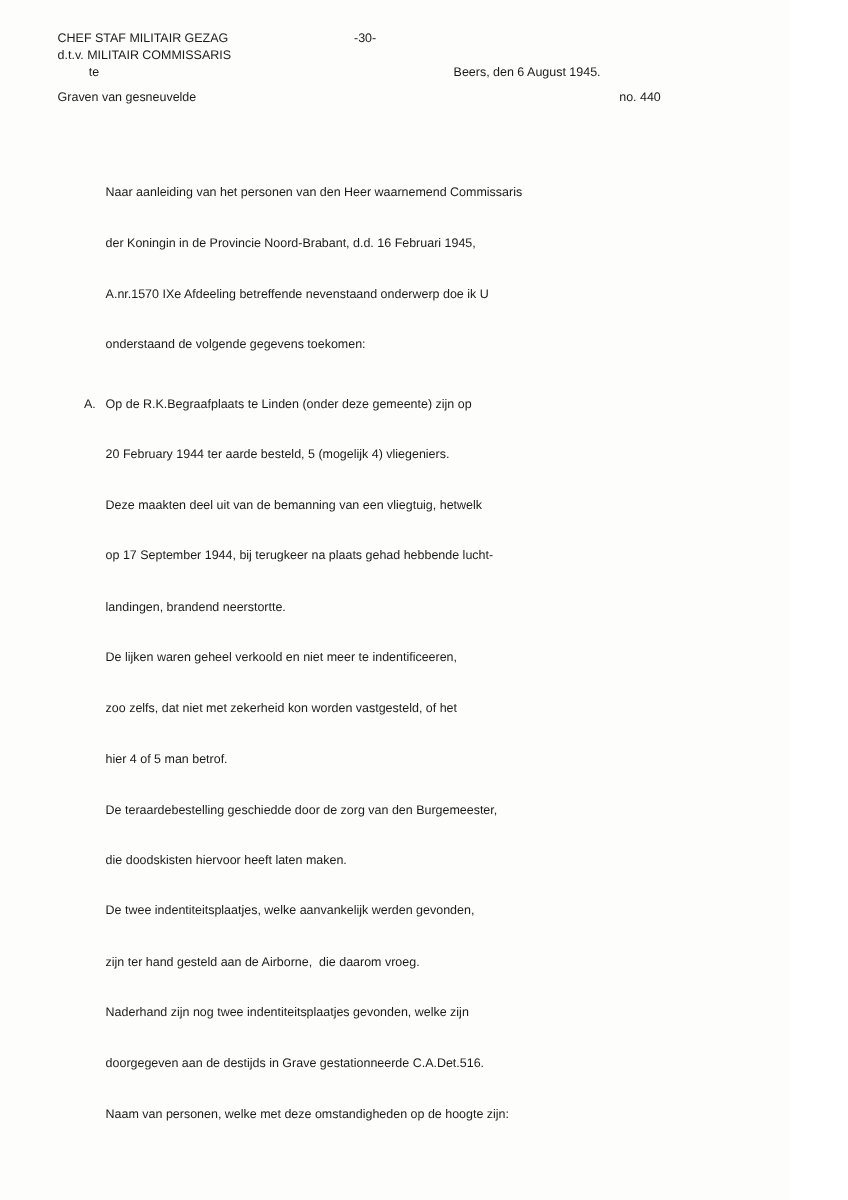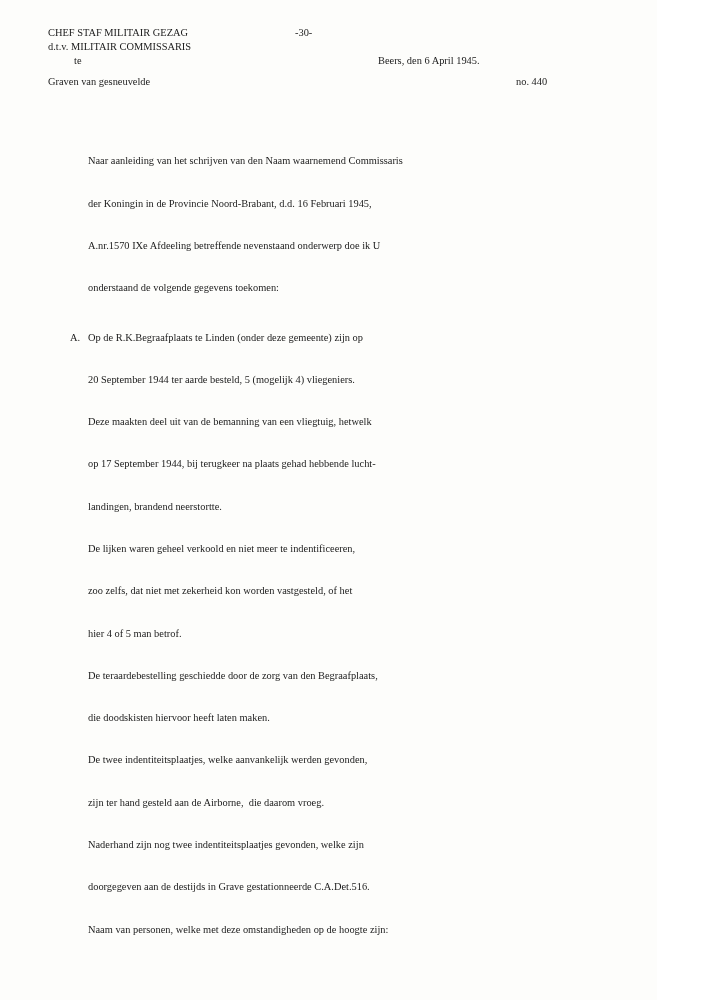--- a/index.html
+++ b/index.html
@@ -5,21 +5,21 @@
   html, body {
     margin: 0;
     padding: 0;
     background: #ffffff;
   }
   .page {
     position: relative;
     width: 657px;
     height: 1000px;
     background: #fdfdfb;
-    font-family: Liberation Serif, serif;
+    font-family: Liberation Sans, sans-serif;
     font-size: 10.4px;
     line-height: 14.1px;
     color: #1b1b1b;
     overflow: hidden;
   }
   .doc {
     position: absolute;
     left: 48px;
     top: 26px;
     width: 620px;
@@ -53,55 +53,55 @@
 <body>
 
 <div class="page">
   <div class="doc">
 
     <div class="hdr">
       <div class="row">CHEF STAF MILITAIR GEZAG</div>
       <div class="row">d.t.v. MILITAIR COMMISSARIS</div>
       <div class="row indent2">te</div>
       <div class="pagenum">-30-</div>
-      <div class="right-line" style="left:330px; top:28px;">Beers, den 6 April 1945.</div>
+      <div class="right-line" style="left:330px; top:28px;">Beers, den 6 August 1945.</div>
     </div>
 
     <div class="gap-s"></div>
 
     <div class="hdr" style="height:30px;">
       <div class="row">Graven van gesneuvelde</div>
       <div class="right-line" style="left:452px; top:0px;margin-left:16px;">no. 440</div>
     </div>
 
     <div class="gap-l"></div>
 
     <div class="blk indent1">
-      <div class="row">Naar aanleiding van het schrijven van den Naam waarnemend Commissaris</div>
+      <div class="row">Naar aanleiding van het personen van den Heer waarnemend Commissaris</div>
       <div class="row">der Koningin in de Provincie Noord-Brabant, d.d. 16 Februari 1945,</div>
       <div class="row">A.nr.1570 IXe Afdeeling betreffende nevenstaand onderwerp doe ik U</div>
       <div class="row">onderstaand de volgende gegevens toekomen:</div>
     </div>
 
     <div class="gap-s"></div>
 
     <div>
       <div style="position:relative; padding-left:40px;">
         <div style="position:absolute; left:22px; top:0;">A.</div>
         <div class="row">Op de R.K.Begraafplaats te Linden (onder deze gemeente) zijn op</div>
       </div>
       <div class="blk indent1">
-        <div class="row">20 September 1944 ter aarde besteld, 5 (mogelijk 4) vliegeniers.</div>
+        <div class="row">20 February 1944 ter aarde besteld, 5 (mogelijk 4) vliegeniers.</div>
         <div class="row">Deze maakten deel uit van de bemanning van een vliegtuig, hetwelk</div>
         <div class="row">op 17 September 1944, bij terugkeer na plaats gehad hebbende lucht-</div>
         <div class="row">landingen, brandend neerstortte.</div>
         <div class="row">De lijken waren geheel verkoold en niet meer te indentificeeren,</div>
         <div class="row">zoo zelfs, dat niet met zekerheid kon worden vastgesteld, of het</div>
         <div class="row">hier 4 of 5 man betrof.</div>
-        <div class="row">De teraardebestelling geschiedde door de zorg van den Begraafplaats,</div>
+        <div class="row">De teraardebestelling geschiedde door de zorg van den Burgemeester,</div>
         <div class="row">die doodskisten hiervoor heeft laten maken.</div>
         <div class="row">De twee indentiteitsplaatjes, welke aanvankelijk werden gevonden,</div>
         <div class="row">zijn ter hand gesteld aan de Airborne,  die daarom vroeg.</div>
         <div class="row">Naderhand zijn nog twee indentiteitsplaatjes gevonden, welke zijn</div>
         <div class="row">doorgegeven aan de destijds in Grave gestationneerde C.A.Det.516.</div>
         <div class="row">Naam van personen, welke met deze omstandigheden op de hoogte zijn:</div>
       </div>
       <div class="blk" style="padding-left:100px;">
         
         

